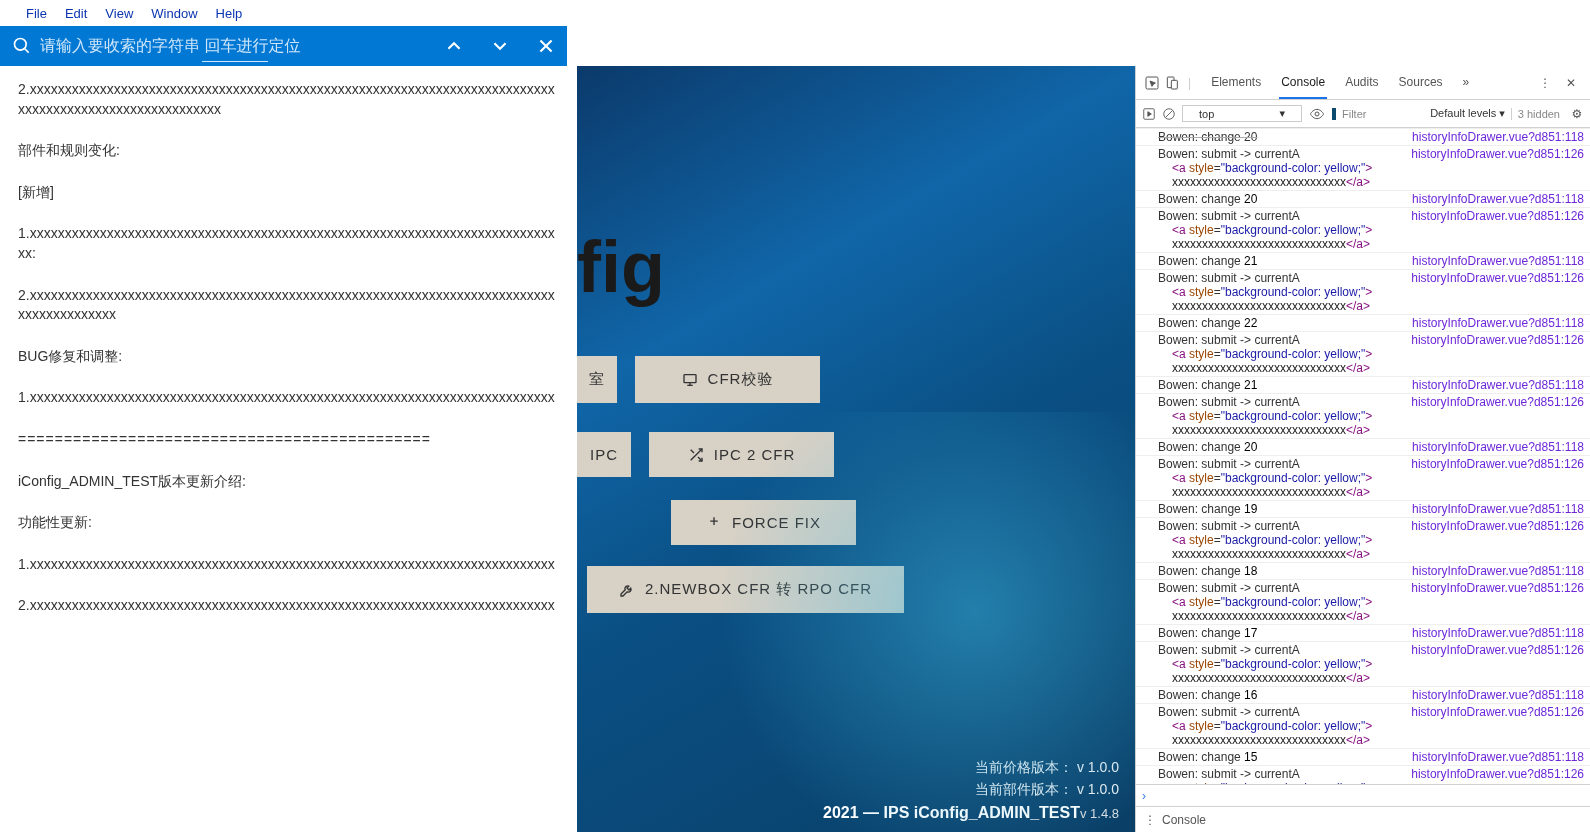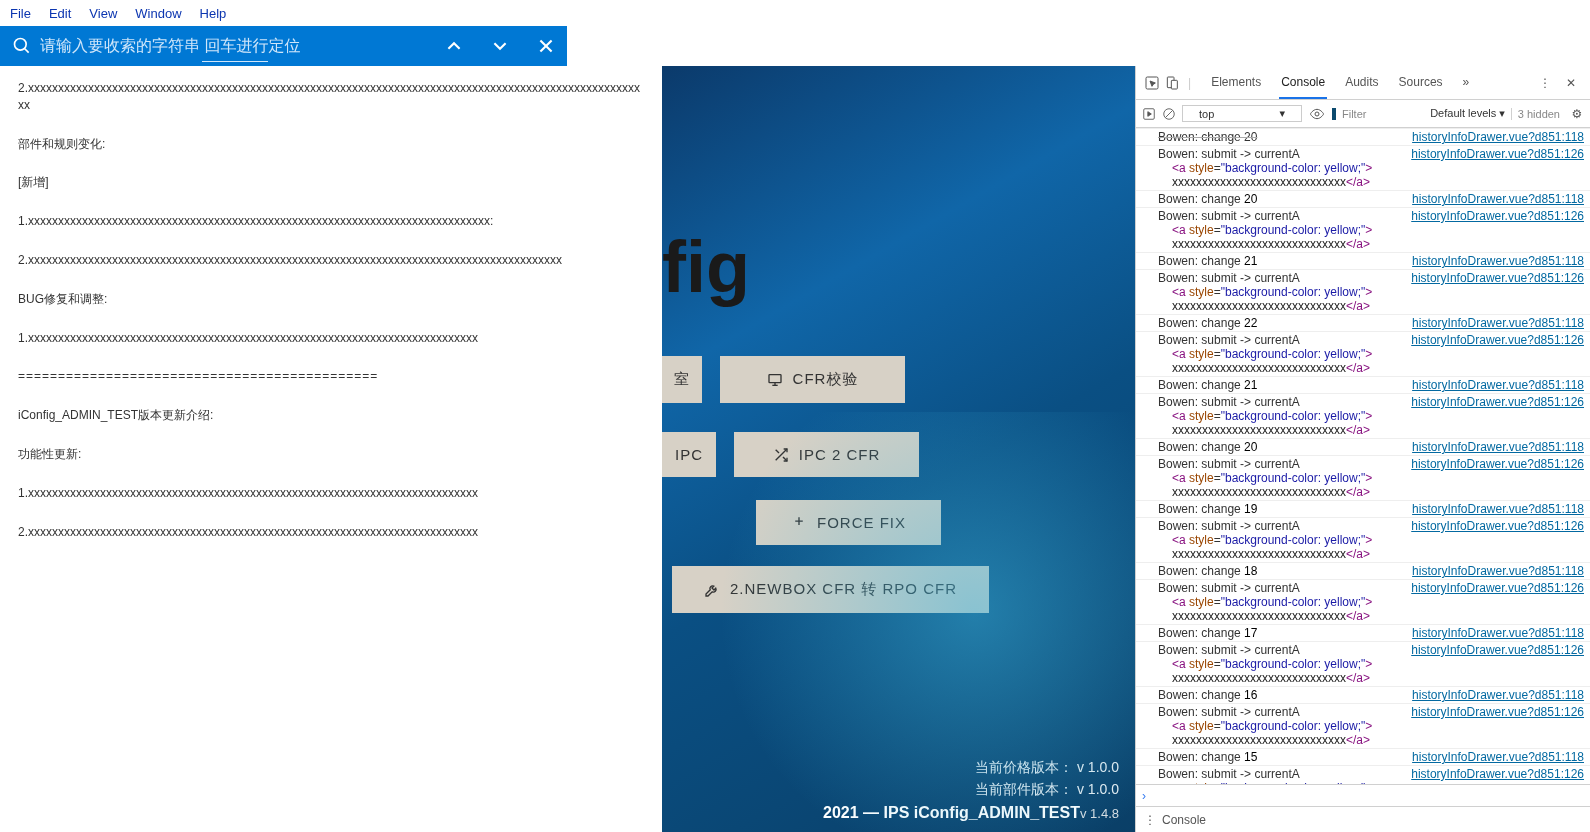--- a/index.html
+++ b/index.html
@@ -1,27 +1,27 @@
 <!DOCTYPE html>
 <html><head>
 <meta charset="utf-8">
 <style>
 *{margin:0;padding:0;box-sizing:border-box;font-family:"Segoe UI",Arial,sans-serif}
 body{width:1590px;height:832px;overflow:hidden;background:#fff;position:relative}
-.menubar{height:26px;display:flex;align-items:center;padding:0 2px;gap:2px;font-size:13px;color:#0b35b0}
+.menubar{height:26px;display:flex;align-items:center;padding:0 18px;gap:2px;font-size:13px;color:#0b35b0}
 .menubar span{padding:2px 8px;cursor:pointer}
 .searchbar{height:40px;background:#0078d4;display:flex;align-items:center;padding:0 12px;color:#fff;width:567px}
 .searchbar .sicon{width:20px;height:20px;margin-right:8px}
 .searchbar input{flex:1;background:transparent;border:none;outline:none;color:#fff;font-size:16px}
 .searchbar input::placeholder{color:#cfe6fa}
 .searchbar .ibtns{display:flex;gap:28px;margin-left:10px;align-items:center}
 .searchbar .ibtn{width:18px;height:18px;cursor:pointer;display:flex;align-items:center;justify-content:center}
 .searchbar .underline{position:absolute;bottom:4px;left:202px;width:66px;height:1px;background:#cfe6fa}
 .main{display:flex;height:calc(100% - 66px)}
-.left{width:662px;overflow:hidden;padding:14px 18px;font-size:12px;color:#333;line-height:1.4}
+.left{width:577px;overflow:hidden;padding:14px 18px;font-size:14px;color:#333;line-height:1.4}
 .left .ln{margin-bottom:22px;word-break:break-all}
 .center{flex:1;position:relative;background:linear-gradient(150deg,#0b3a6b 0%,#1066a8 30%,#0a4f83 55%,#0a3f67 100%);overflow:hidden}
 .center::after{content:"";position:absolute;right:-40px;bottom:-80px;width:500px;height:500px;background:radial-gradient(circle at 60% 40%,rgba(60,180,220,.5),transparent 60%);pointer-events:none}
 .logo{position:absolute;top:160px;left:0;font-size:72px;font-weight:700;color:#1a1a1a}
 .btnrow{position:absolute;left:0;display:flex;gap:18px}
 .btn{background:#d7d1c6;color:#333;font-size:15px;padding:14px 32px;display:flex;align-items:center;gap:10px;border:none;cursor:pointer;min-width:185px;justify-content:center;letter-spacing:1px}
 .btn.partial{min-width:0;padding:14px 12px}
 .footer{position:absolute;bottom:6px;right:16px;text-align:right;color:#e9eef2;font-size:14px;line-height:1.6}
 .footer .copy{font-weight:700;color:#fff;font-size:16px}
 .footer .vsmall{font-size:13px;color:#d7dde2}
@@ -34,21 +34,21 @@
 .dt-top .mbtn{width:22px;text-align:center;color:#555;cursor:pointer}
 .dt-sub{height:28px;border-bottom:1px solid #d0d0d0;display:flex;align-items:center;padding:0 6px;gap:6px}
 .dt-sub .sel{border:1px solid #ccc;padding:1px 16px;font-size:11px;width:120px;display:flex;align-items:center;justify-content:space-between}
 .dt-sub .eye{width:18px;height:18px}
 .dt-sub .filt{border-left:4px solid #0c4a6e;padding-left:6px;color:#888;font-size:11px;flex:1}
 .dt-sub .lvl{border:none;font-size:11px;color:#333}
 .dt-sub .hid{color:#888;font-size:11px;border-left:1px solid #d0d0d0;padding-left:6px}
 .dt-sub .gear{width:14px;color:#555;margin-left:4px}
 .console{flex:1;overflow:hidden;font-family:Consolas,monospace;font-size:12px;color:#333}
 .crow{border-bottom:1px solid #eee;padding:1px 6px 1px 22px;position:relative}
-.crow .src{float:right;color:#0369a1;text-decoration:underline;cursor:pointer}
+.crow .src{float:right;color:#6d28d9;cursor:pointer}
 .crow .lbl{color:#333}
 .crow .num{color:#000000}
 .crow .sub{padding-left:14px}
 .crow .tag{color:#881280}
 .crow .attr{color:#994500}
 .crow .str{color:#1a1aa6}
 .crow .x{color:#222}
 .cprompt{height:22px;border-top:1px solid #d0d0d0;display:flex;align-items:center;padding-left:6px;color:#367cf1}
 .dt-bottom{height:26px;border-top:1px solid #d0d0d0;display:flex;align-items:center;padding:0 8px;color:#555;gap:6px}
 .icon{display:inline-flex;align-items:center;justify-content:center}

